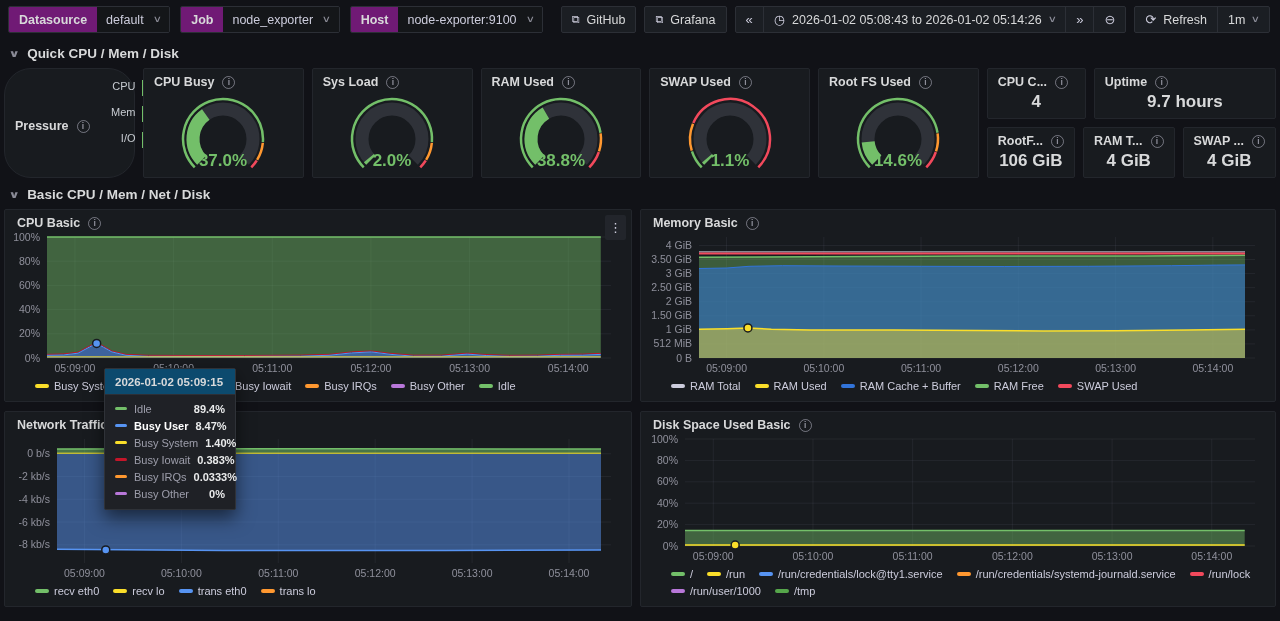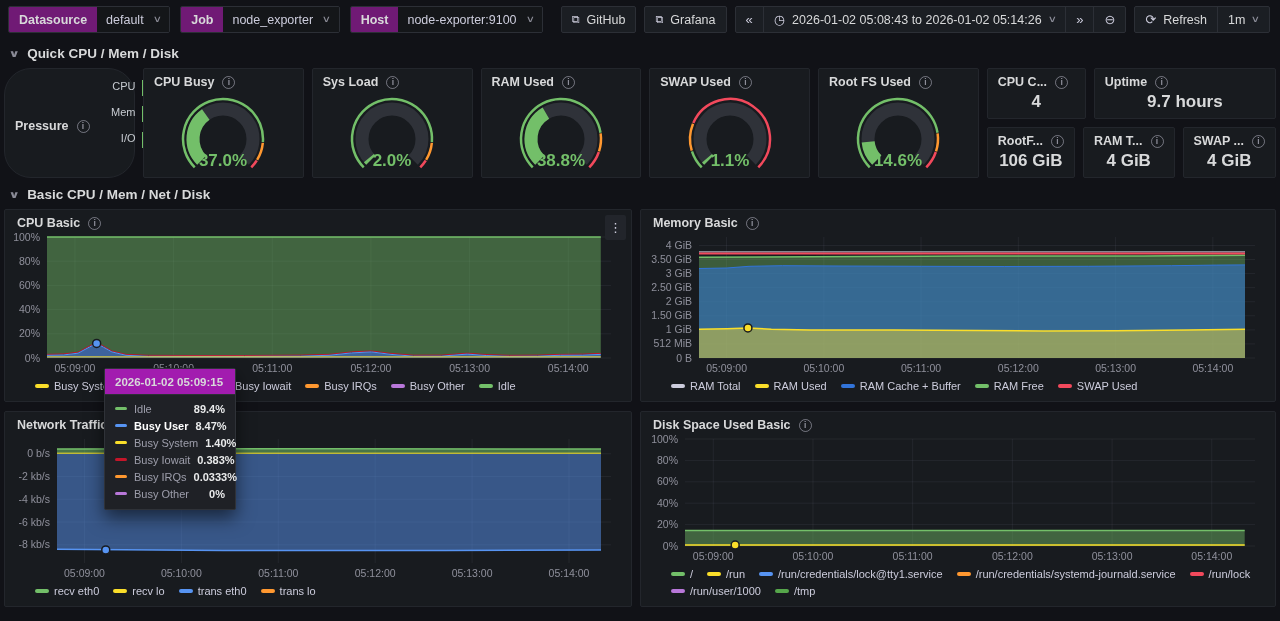--- a/index.html
+++ b/index.html
@@ -54,21 +54,21 @@
   .chart-panel .panel-title-row { padding:6px 4px 0; }
   .chart-host { flex:1; position:relative; cursor:crosshair; }
   .chart-host svg { position:absolute; inset:0; }
   .legend { display:flex; flex-wrap:wrap; column-gap:14px; row-gap:1px; padding:1px 4px 3px 22px; font-size:11px; color:#CCCCDC; line-height:16px; flex:none; }
   .l-item { display:flex; align-items:center; gap:5px; cursor:pointer; white-space:nowrap; }
   .l-dash { width:14px; height:4px; border-radius:2px; flex:none; }
   .kebab { position:absolute; top:5px; right:5px; width:21px; height:25px; background:#22252B; border-radius:2px; display:flex; align-items:center; justify-content:center; color:#CCCCDC; font-size:13px; cursor:pointer; z-index:3; }
   svg text { font-family:"Liberation Sans","DejaVu Sans",sans-serif; }
   
   .tooltip { position:absolute; left:104px; top:368px; width:132px; background:#1F2126; border:1px solid #2F3238; border-radius:2px; box-shadow:0 8px 18px rgba(0,0,0,.55); z-index:20; font-size:11px; }
-  .tt-head { padding:7px 10px 6px; font-weight:700; color:#D8D9DA; font-size:11.5px; background:#a21caf; border-bottom:1px solid #2C2F36; }
+  .tt-head { padding:7px 10px 6px; font-weight:700; color:#D8D9DA; font-size:11.5px; background:#0c4a6e; border-bottom:1px solid #2C2F36; }
   .tt-rows { padding:5px 0 7px; }
   .tt-row { display:flex; align-items:center; gap:7px; padding:2.5px 10px; }
   .tt-dash { width:12px; height:3px; border-radius:1.5px; flex:none; }
   .tt-label { flex:1; color:rgba(204,204,220,.72); white-space:nowrap; }
   .tt-val { font-weight:700; color:#E9EAEB; }
   .tt-row.hl .tt-label { color:#FFFFFF; font-weight:700; }
 </style>
 </head>
 <body>
 

